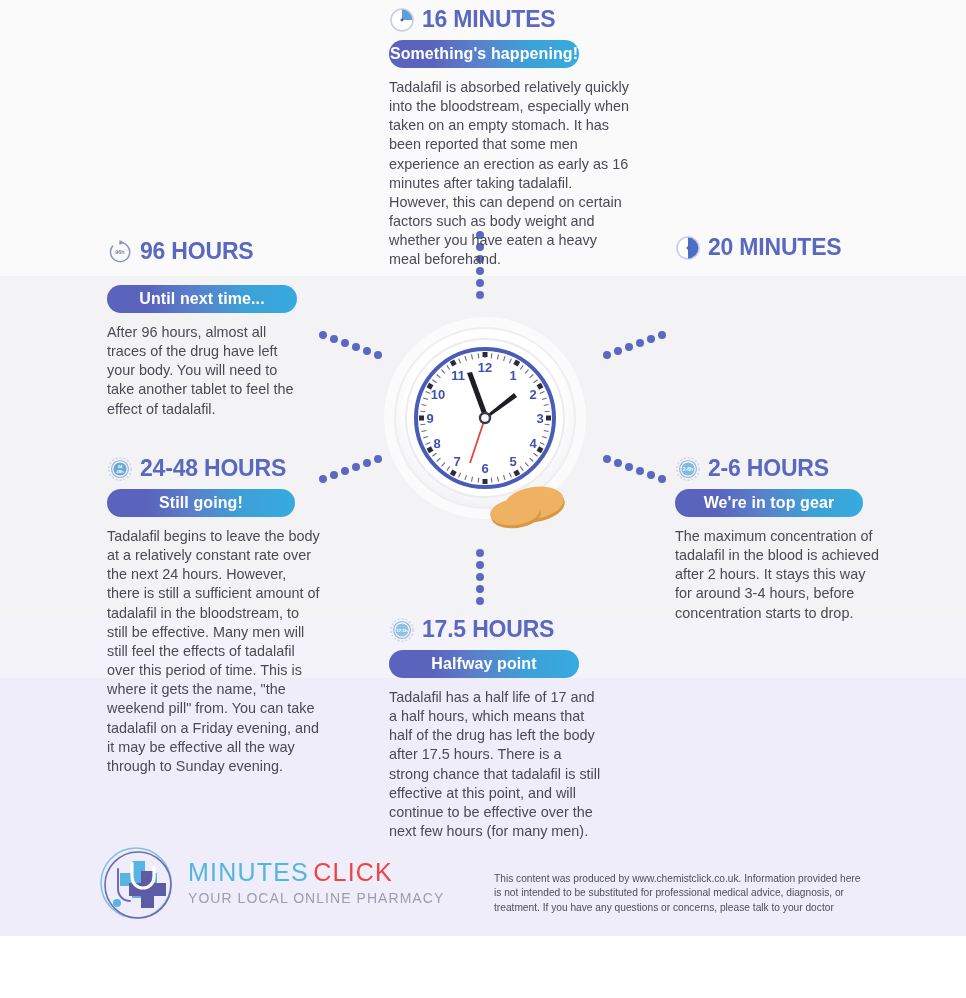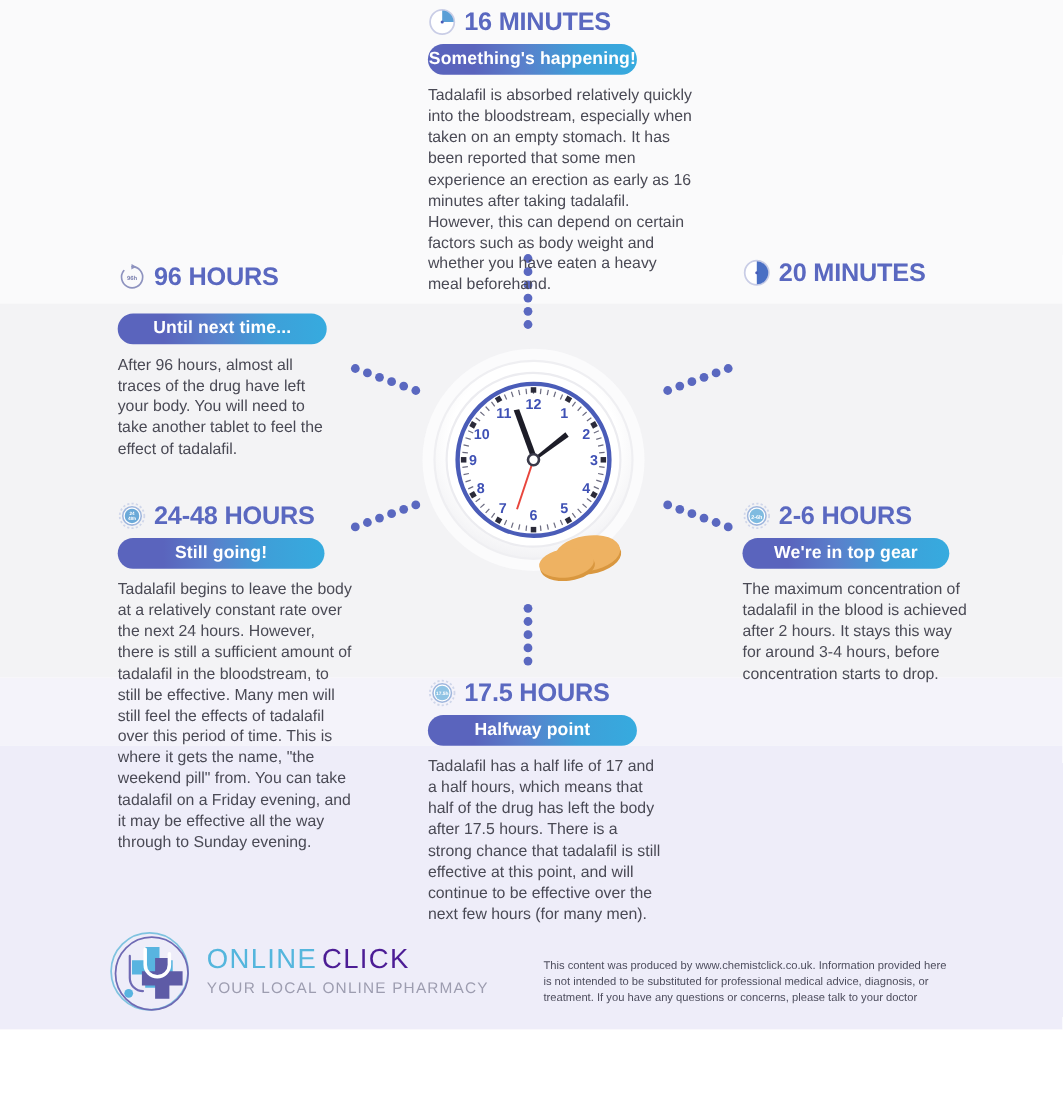--- a/index.html
+++ b/index.html
@@ -104,21 +104,21 @@
   #logo-mark svg { display: block; }
   .logo-word { line-height: 1; }
   .logo-word .w1 {
     font-size: 25px;
     letter-spacing: 1.2px;
     color: #55b6dd;
   }
   .logo-word .w2 {
     font-size: 25px;
     letter-spacing: 1.2px;
-    color: #4c1d95;
+    color: #ef4444;
   }
   .logo-tag {
     margin-top: 5px;
     font-size: 14px;
     letter-spacing: 1.05px;
     color: #9d9db0;
   }
 
   #disclaimer {
     position: absolute;
@@ -431,21 +431,21 @@
         <circle cx="40" cy="40" r="33" fill="none" stroke="#6f6ab4" stroke-width="1.6"></circle>
         <path d="M22 28 h12 v-12 h13 v12 h12 v13 h-12 v12 h-13 v-12 h-12 z" fill="#58b4e0"></path>
         <path d="M31 38 h12 v-12 h13 v12 h12 v13 h-12 v12 h-13 v-12 h-12 z" fill="#5e5ba6"></path>
         <path d="M34 18 v14 a11 11 0 0 0 22 0 v-10" fill="none" stroke="#ffffff" stroke-width="3.2" stroke-linecap="round"></path>
         <path d="M20 24 v20 a12 12 0 0 0 12 12" fill="none" stroke="#6f6ab4" stroke-width="2" stroke-linecap="round"></path>
         <circle cx="19" cy="58" r="4" fill="#58b4e0"></circle>
       </svg>
     </span>
     <span class="logo-text">
       <span class="logo-word">
-        <span class="w1">ONLINE</span>
+        <span class="w1">MINUTES</span>
         <span class="w2">CLICK</span>
       </span>
       <div class="logo-tag">YOUR LOCAL ONLINE PHARMACY</div>
     </span>
   </div>
 
   <div id="disclaimer">This content was produced by www.chemistclick.co.uk. Information provided here is not intended to be substituted for professional medical advice, diagnosis, or treatment. If you have any questions or concerns, please talk to your doctor</div>
 
 </div>
 

